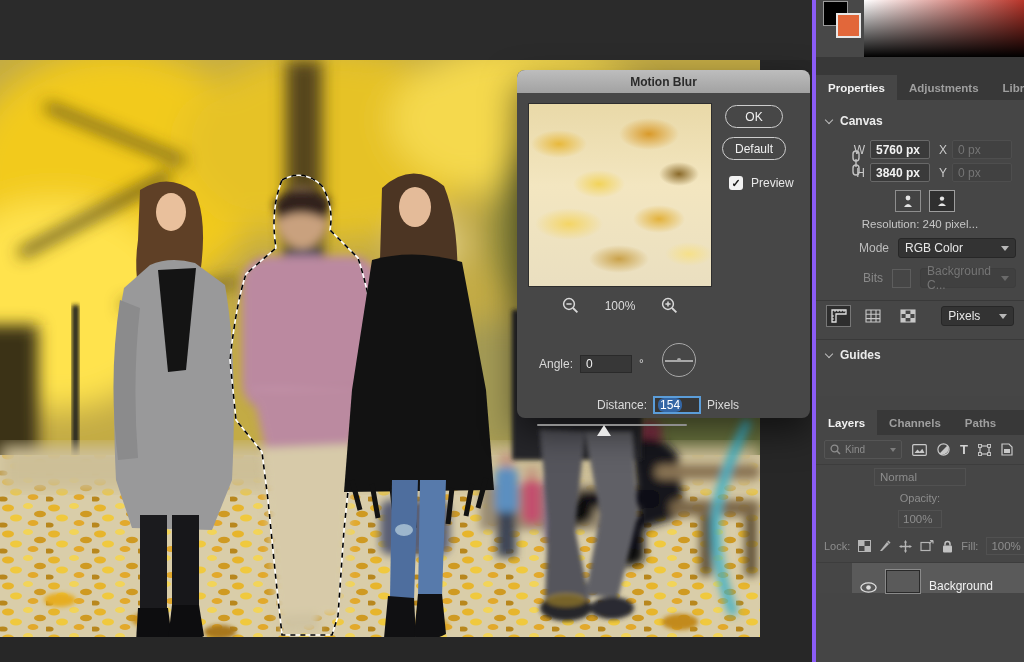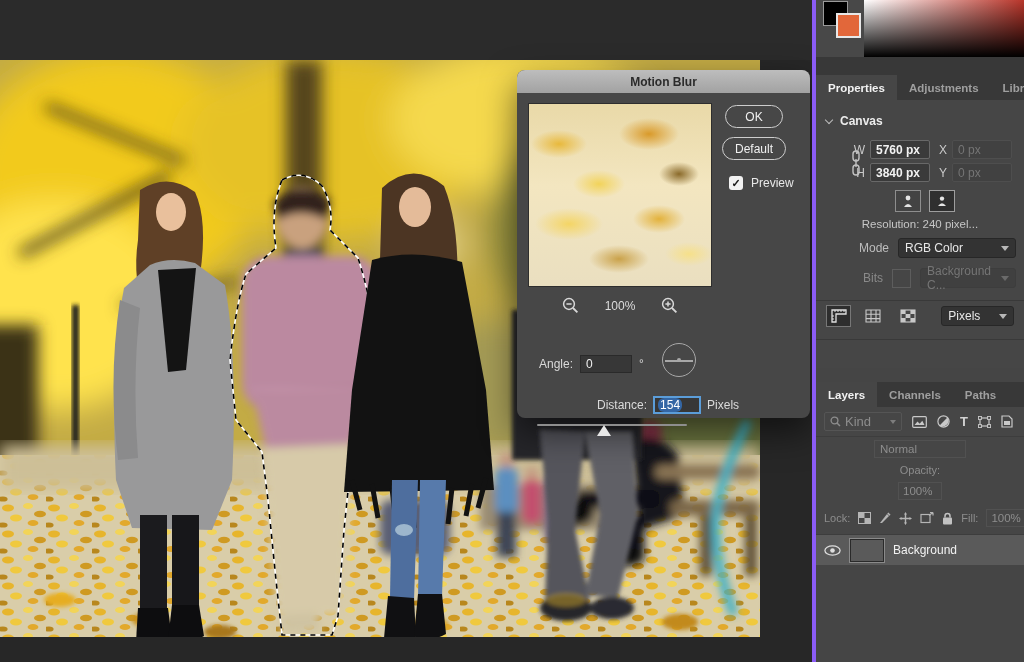--- a/index.html
+++ b/index.html
@@ -93,29 +93,29 @@
   .fill-swatch { width:19px; height:19px; background:#464646; border:1px solid #5d5d5d; }
   .divider { height:1px; background:#393939; }
   .rg-icons { display:flex; align-items:center; gap:9px; padding:4px 10px 12px 10px; }
   .rg-btn { width:26px; height:22px; display:flex; align-items:center; justify-content:center; border:1px solid transparent; }
   .rg-btn.active { background:#2e2e2e; border-color:#777; }
   .guides-body { height:28px; }
   .layers-wrap { margin-top:14px; }
   .layers-ctl { background:#464646; }
   .kind-row { display:flex; align-items:center; gap:6px; padding:5px 8px; }
   .kind-select { flex:0 0 78px; height:19px; border:1px solid #555; border-radius:2px; color:#8d8d8d;
-    display:flex; align-items:center; gap:4px; padding:0 5px; font-size:13px; justify-content:flex-start; }
+    display:flex; align-items:center; gap:4px; padding:0 5px; font-size:10px; justify-content:flex-start; }
   .kind-select .caret { margin-left:auto; width:0; height:0; border-left:3.5px solid transparent; border-right:3.5px solid transparent; border-top:4.5px solid #7d7d7d; }
   .kind-icons { display:flex; gap:10px; align-items:center; color:#c9c9c9; margin-left:4px; }
   .blend-row { display:flex; align-items:center; gap:6px; padding:3px 8px 5px 8px; color:#8d8d8d; border-top:1px solid #3d3d3d;flex-direction:column; }
   .blend-select { width:92px; height:18px; border:1px solid #515151; color:#8d8d8d; display:flex; align-items:center; justify-content:space-between; padding:0 5px; font-size:11.5px; }
   .mini-box { width:44px; height:18px; border:1px solid #515151; display:flex; align-items:center; padding:0 4px; color:#8d8d8d; font-size:11.5px; }
   .lock-row { display:flex; align-items:center; gap:8px; padding:4px 8px 7px 8px; color:#8d8d8d; border-bottom:1px solid #3d3d3d; }
   .lock-icons { display:flex; gap:8px; align-items:center; color:#b5b5b5; }
-  .layer-row { display:flex; align-items:center; gap:9px; height:30px; background:#5a5a5a; padding:0 8px; }
+  .layer-row { display:flex; align-items:flex-end; gap:9px; height:30px; background:#5a5a5a; padding:0 8px;margin-left:36px; }
   .layer-thumb { width:34px; height:23px; border:1px solid #2a2a2a; outline:1px solid #8a8a8a;
     background:
       radial-gradient(6px 9px at 10px 13px, #1a1a1a 0 60%, rgba(0,0,0,0) 70%),
       radial-gradient(6px 9px at 18px 13px, #6a5a78 0 60%, rgba(0,0,0,0) 70%),
       radial-gradient(6px 9px at 26px 13px, #14141a 0 60%, rgba(0,0,0,0) 70%),
       linear-gradient(180deg, #e8c row 0%, #e8c12e 0%, #f0d04a 60%, #e9dcae 100%); }
   .layer-name { color:#f2f2f2; font-size:12px; }
   .eye-icon { color:#dedede; }
   .panel-rest { background:#454545; height:60px; }
 
@@ -425,20 +425,24 @@
           </svg>
         </span>
         <div class="select" style="width:74px; margin-left:12px">
           <span>Pixels</span>
             <span class="caret"></span>
         </div>
       </div>
 
       <div class="divider"></div>
 
+      <div class="section-h">
+        <span class="chev"></span>
+        <span>Guides</span>
+      </div>
       <div class="guides-body"></div>
     </div>
 
     <div class="layers-wrap">
       <div class="tab-bar">
         <div class="tab active">Layers</div>
         <div class="tab">Channels</div>
         <div class="tab">Paths</div>
       </div>
 

